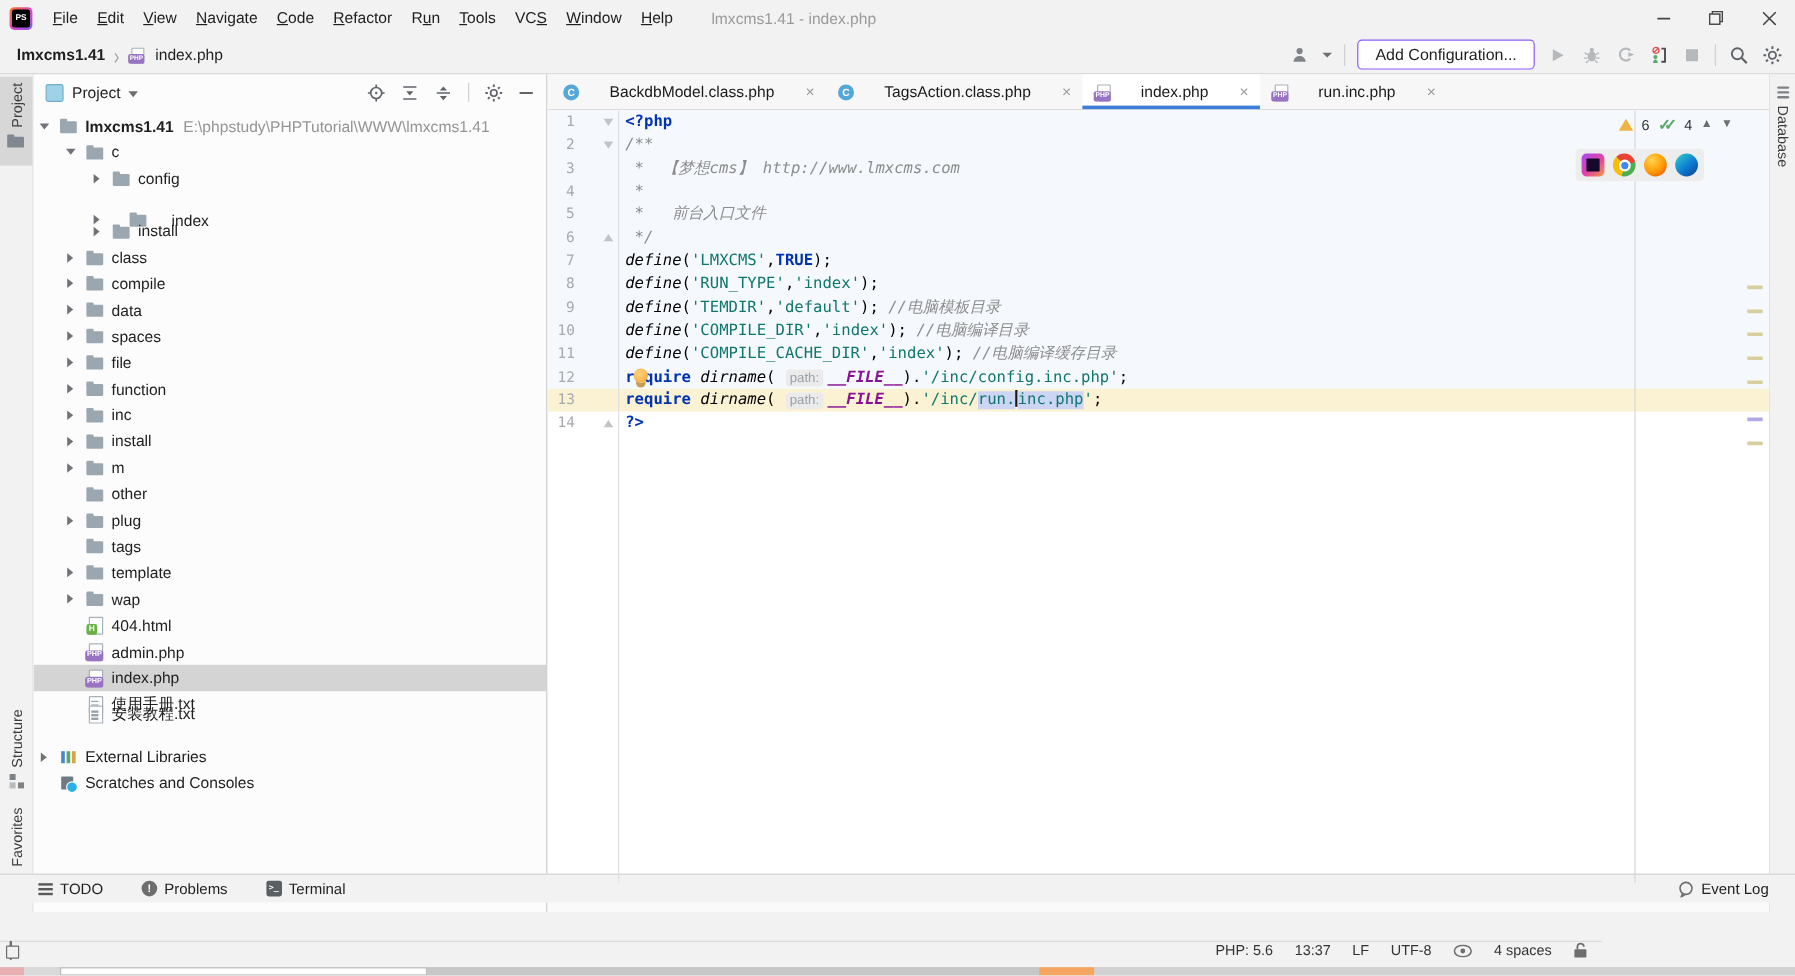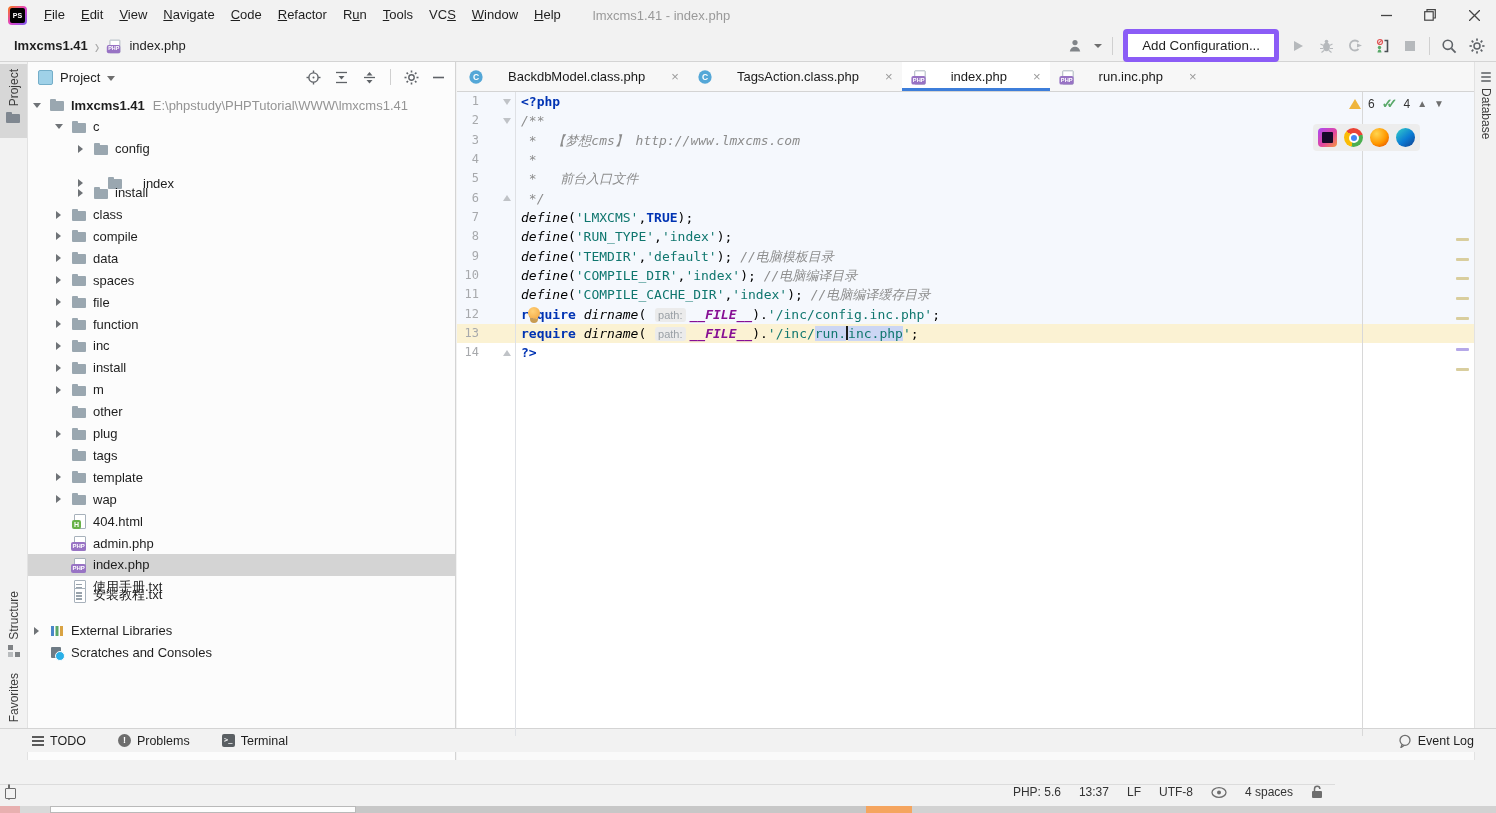--- a/index.html
+++ b/index.html
@@ -16,21 +16,21 @@
   #win-controls{position:absolute;right:0;top:0;height:30px;display:flex;align-items:center}
   .winbtn{width:44px;height:30px;display:flex;align-items:center;justify-content:center;color:#454545}
 
   
   #toolbar{position:absolute;top:30px;left:0;width:1496px;height:32px;background:#f2f2f2;border-bottom:1px solid #d4d4d4;display:flex;align-items:center}
   #breadcrumb{display:flex;align-items:center;gap:7px;margin-left:14px}
   .crumb-proj{font-weight:bold}
   .crumb-sep{color:#a8a8a8;font-size:14px;transform:scaleY(1.4);display:inline-block}
   #toolbar-right{position:absolute;right:10px;display:flex;align-items:center;gap:10px}
   .tb-divider{width:1px;height:18px;background:#d0d0d0}
-  #add-config-btn{background:#fff;border:5px solid #8b5cf6;border-radius:4px;padding:4px 14px;color:#1f1f1f}
+  #add-config-btn{background:#fff;border:1px solid #8b5cf6;border-radius:4px;padding:4px 14px;color:#1f1f1f}
   .tb-icon{width:18px;height:18px;display:flex;align-items:center;justify-content:center}
 
   
   #left-stripe{position:absolute;top:62px;left:0;width:28px;height:698px;background:#f2f2f2;border-right:1px solid #e2e2e2}
   #right-stripe{position:absolute;top:62px;left:1474px;width:22px;height:698px;background:#f2f2f2;border-left:1px solid #e2e2e2}
   .vtab{position:absolute;left:0;width:100%;display:flex;flex-direction:column;align-items:center;gap:5px;padding:5px 0;font-size:12px;color:#3c3c3c}
   .vtext-up{writing-mode:vertical-rl;transform:rotate(180deg)}
   .vtext-down{writing-mode:vertical-rl}
   .vtab.active{background:#d7d7d7}
   .mini-folder{position:relative;width:15px;height:13px}

